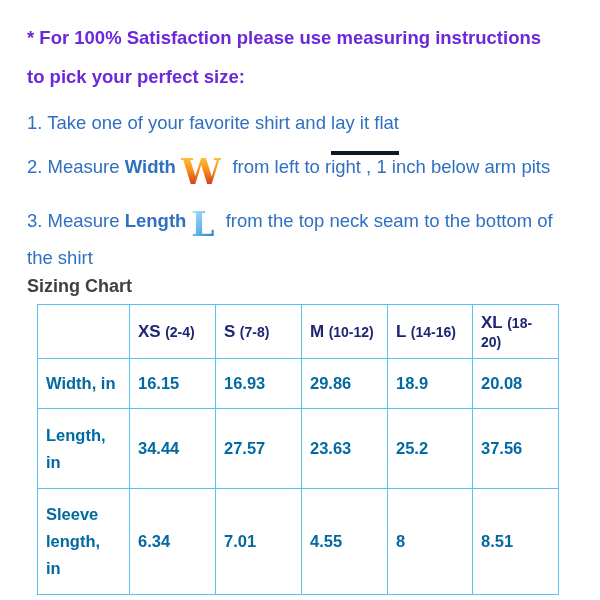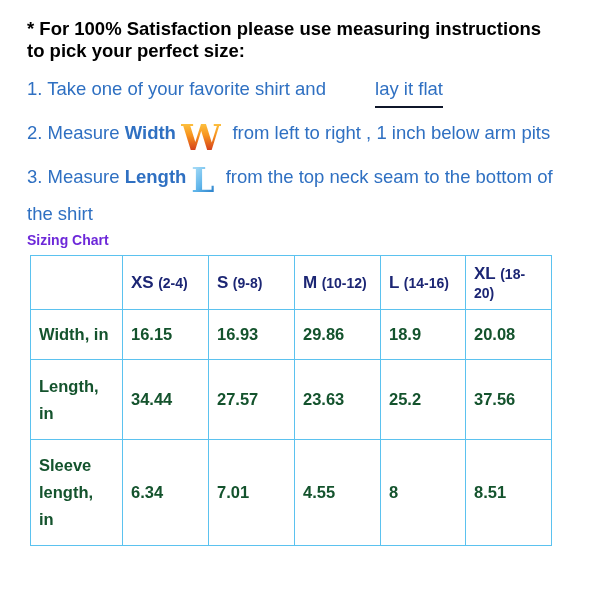--- a/index.html
+++ b/index.html
@@ -10,40 +10,39 @@
     box-sizing: border-box;
     padding: 18px 20px 0 27px;
     background: #ffffff;
     overflow: hidden;
     font-family: "Liberation Sans", sans-serif;
   }
   .intro-heading {
     margin: 0 0 14px 0;
     font-size: 18.5px;
     font-weight: bold;
-    color: #000000;
-    line-height: 22px;
+    color: #6d28d9;
+    line-height: 39px;
     white-space: pre-line;
   }
   .step {
     margin: 0;
     color: #2f70c2;
     font-size: 18.5px;
     line-height: 26px;
   }
   .step-1 { margin-bottom: 14px; }
-  .step-2 { margin-bottom: 6px; }
+  .step-2 { margin-bottom: 16px; }
   .step-3 { line-height: 37px; }
   .step .bold-word { font-weight: bold; }
   .step .wrap-text { white-space: pre-line; }
   .underlined {
     text-decoration: none;
-    border-bottom: 2px solid #0f172a;
-    padding-bottom: 7px;
-    margin-left: 44px;
+    border-bottom: 4px solid #0f172a;
+    padding-bottom: 18px;
   }
   .glyph {
     display: inline-block;
     font-family: "DejaVu Serif", serif;
     font-weight: bold;
     line-height: 1;
     vertical-align: middle;
     color: transparent;
     -webkit-background-clip: text;
     background-clip: text;
@@ -55,29 +54,29 @@
     transform: translateY(3px);
   }
   .glyph-l {
     font-size: 33px;
     margin: 0 6px 0 5px;
     background-image: linear-gradient(135deg, #b5e3f9 0%, #5fb5ea 55%, #1b6fc0 100%);
     transform: translateY(2px);
   }
   .section-title {
     margin: 0 0 7px 0;
-    font-size: 14px;
+    font-size: 18px;
     font-weight: bold;
-    color: #6d28d9;
+    color: #404040;
   }
   table.sizing {
     border-collapse: collapse;
     table-layout: fixed;
     width: 521px;
-    margin-left: 3px;
+    margin-left: 10px;
   }
   table.sizing th, table.sizing td {
     border: 1px solid #5bc2ef;
     vertical-align: middle;
     text-align: left;
     padding: 4px 8px;
     box-sizing: border-box;
   }
   tr.header-row { height: 54px; }
   tr.row-width { height: 50px; }
@@ -87,21 +86,21 @@
     color: #1c2674;
     font-size: 17px;
     font-weight: bold;
   }
   .size-range {
     color: #1c2674;
     font-size: 14px;
     font-weight: bold;
   }
   .cell-label, .cell-value {
-    color: #14532d;
+    color: #0369a1;
     font-size: 16.5px;
     font-weight: bold;
     line-height: 27px;
   }
   .cell-label { white-space: pre-line; }
 </style>
 </head>
 <body>
 
 <div class="page">
@@ -124,21 +123,21 @@
       <col style="width:86px">
       <col style="width:86px">
       <col style="width:86px">
       <col style="width:85px">
       <col style="width:86px">
     </colgroup>
     <thead>
       <tr class="header-row">
         <th></th>
         <th><span class="size-name">XS</span> <span class="size-range">(2-4)</span></th>
-        <th><span class="size-name">S</span> <span class="size-range">(9-8)</span></th>
+        <th><span class="size-name">S</span> <span class="size-range">(7-8)</span></th>
         <th><span class="size-name">M</span> <span class="size-range">(10-12)</span></th>
         <th><span class="size-name">L</span> <span class="size-range">(14-16)</span></th>
         <th><span class="size-name">XL</span> <span class="size-range">(18-20)</span></th>
       </tr>
     </thead>
     <tbody>
       <tr class="row-width">
         <td class="cell-label">Width, in</td>
         <td class="cell-value">16.15</td>
         <td class="cell-value">16.93</td>

